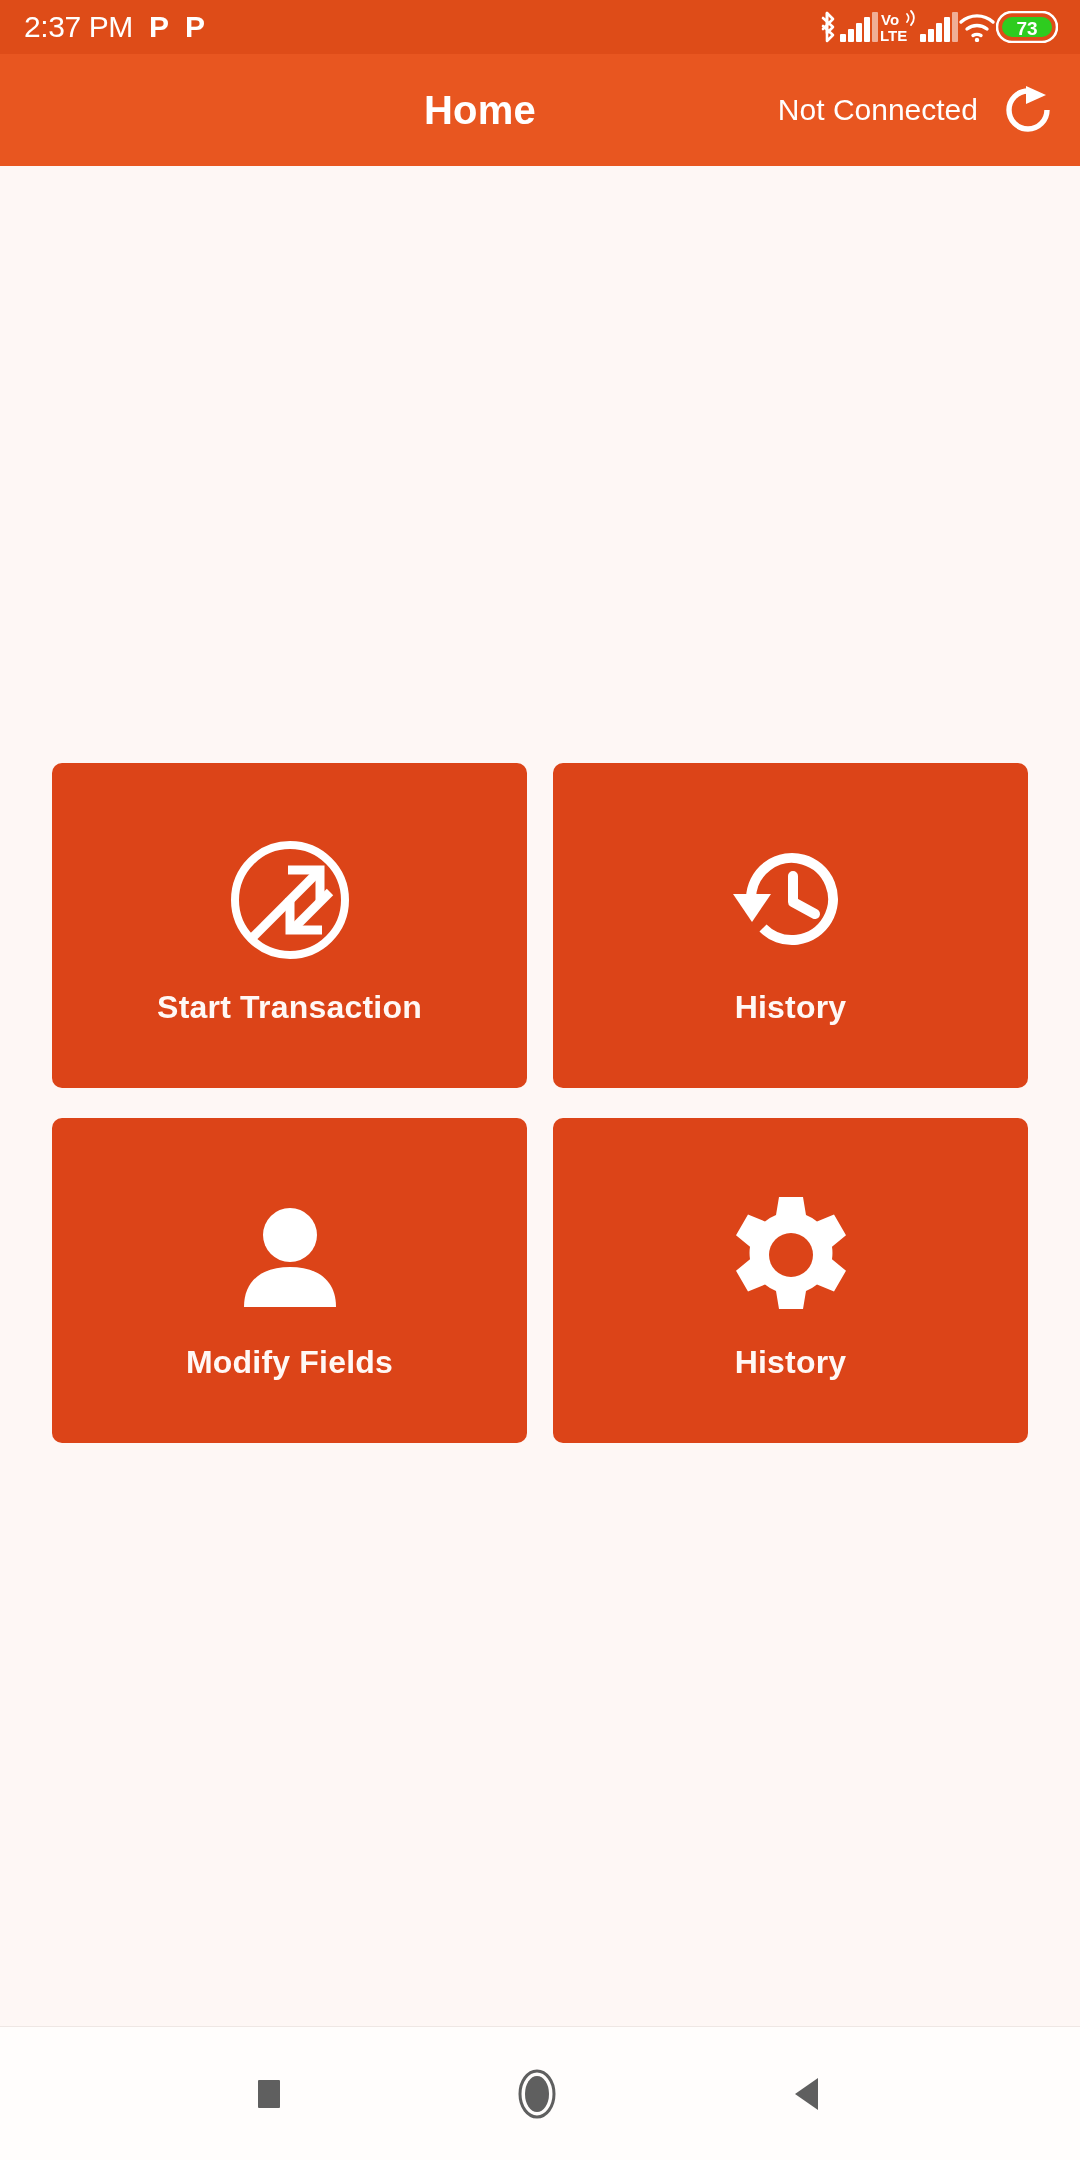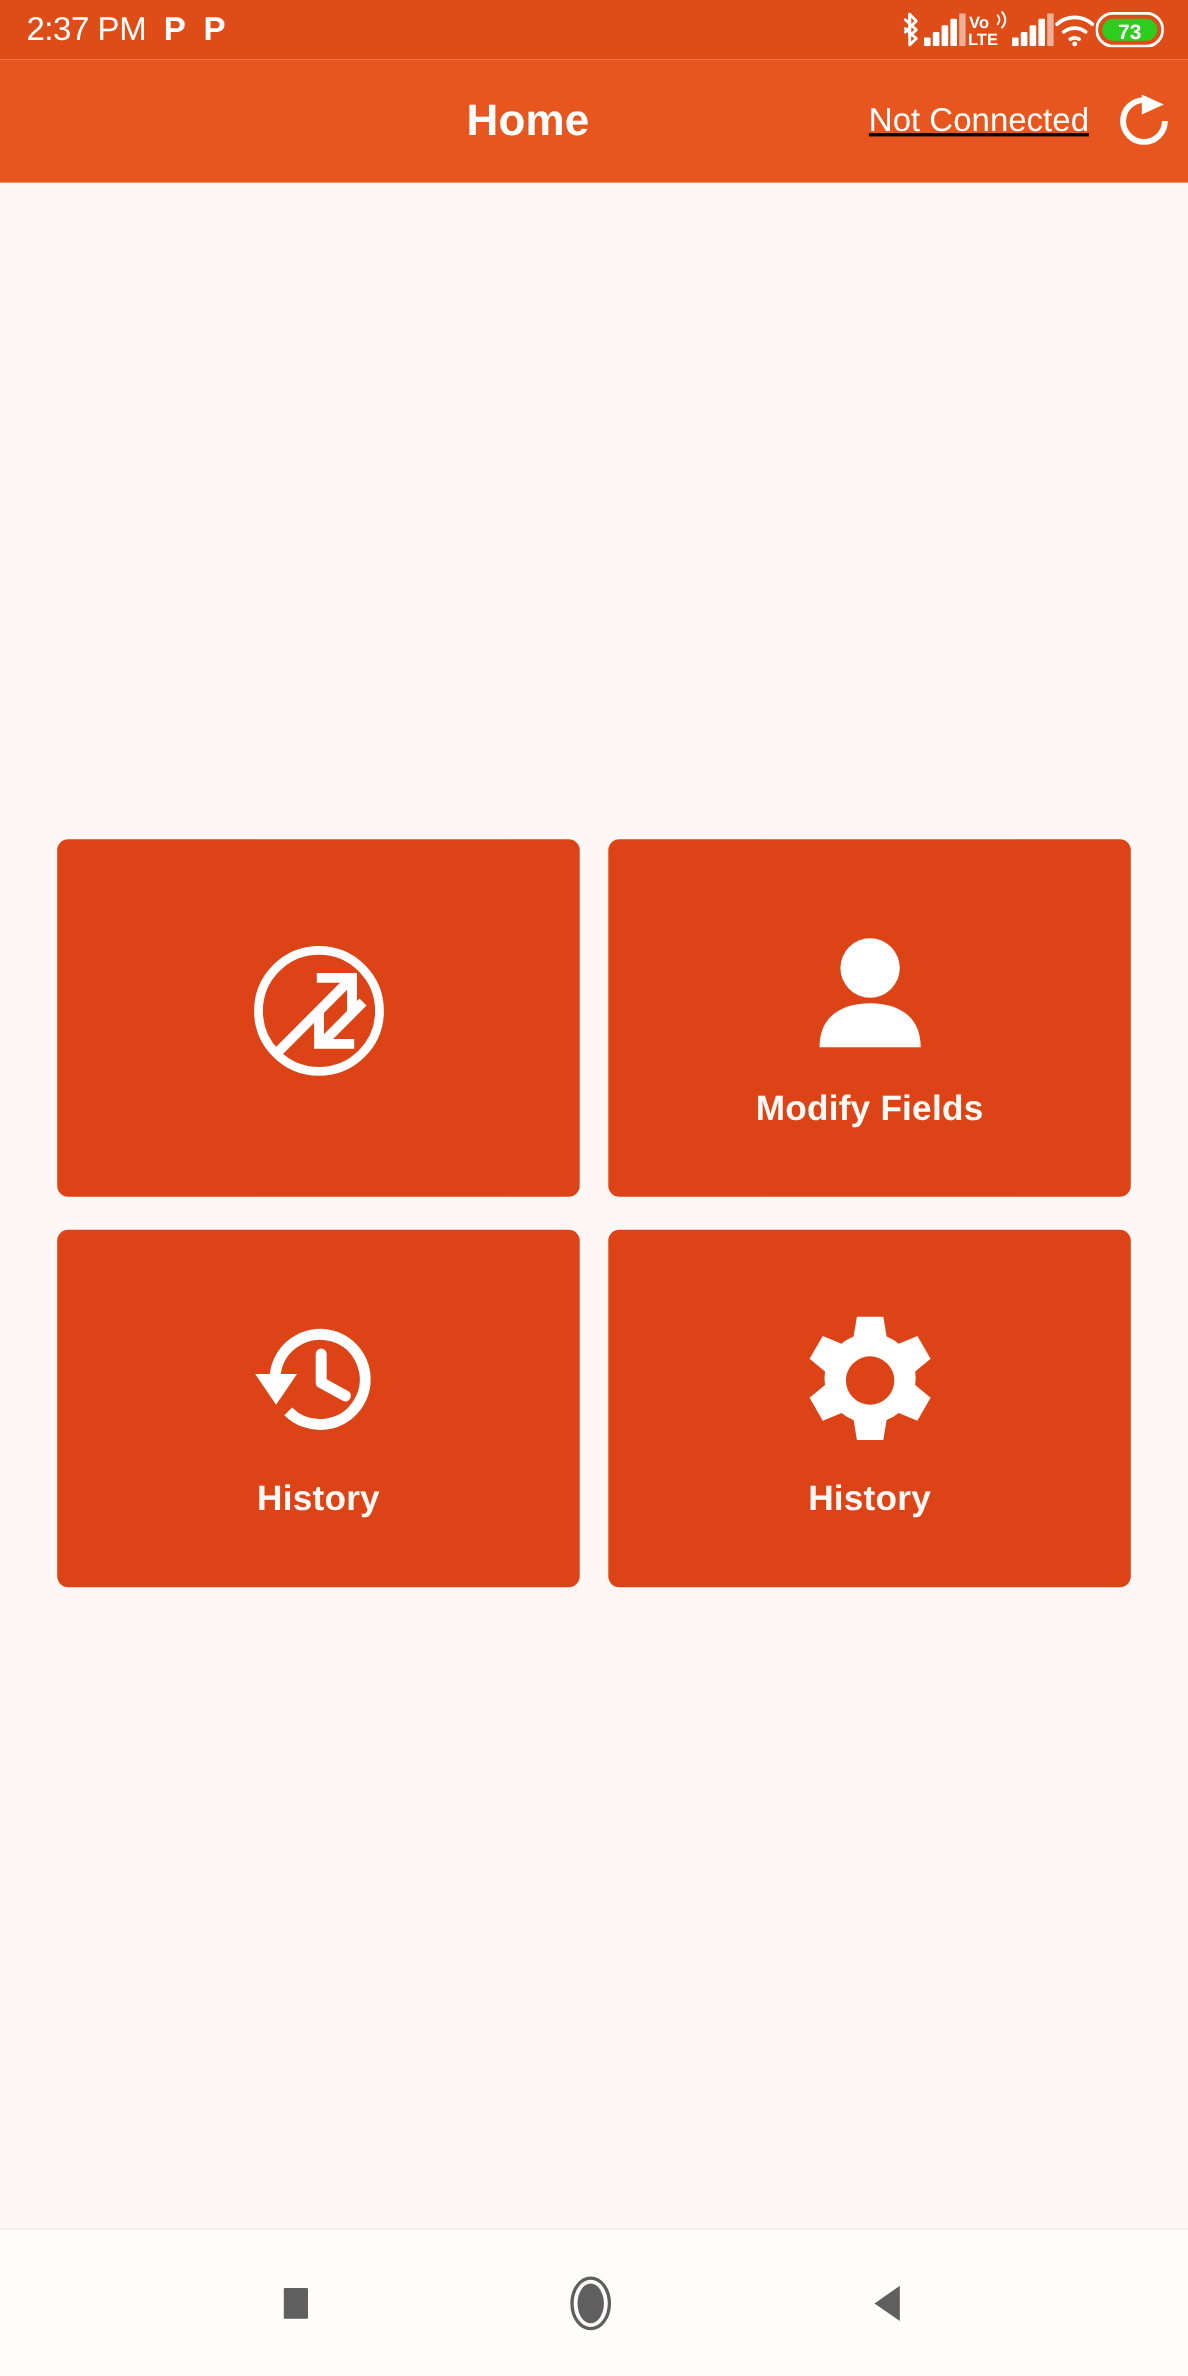--- a/index.html
+++ b/index.html
@@ -27,23 +27,22 @@
   .sb-right{ display:flex; align-items:center; gap:0; }
   .sb-ico{ display:block; }
 
   
   .app-bar{
     height:112px;
     background:#E85620;
     display:flex;
     align-items:center;
     justify-content:flex-end;
-    padding-right:12px;
+    padding-right:24px;
     position:relative;
-    text-decoration:underline;
   }
   .app-title{
     position:absolute;
     left:0; right:0;
     text-align:center;
     color:#FFFFFF;
     font-size:40px;
     font-weight:700;
     letter-spacing:0.2px;
     transform:translateX(-60px);
@@ -193,41 +192,42 @@
 
           <polyline points="62,34 94,34 94,66" fill="none" stroke="#fff" stroke-width="9" stroke-linejoin="miter"></polyline>
 
           <path d="M102 26 L72 56" fill="none" stroke="#fff" stroke-width="0"></path>
           <path d="M96 62 L66 92" fill="none" stroke="#fff" stroke-width="0"></path>
 
           <path d="M104 56 L68 92" fill="none" stroke="#fff" stroke-width="9"></path>
           <polyline points="96,94 64,94 64,62" fill="none" stroke="#fff" stroke-width="9" stroke-linejoin="miter"></polyline>
         </svg>
       </div>
-    </div>
-
-    <div class="card">
-      <div class="card-icon">
-        <svg width="128" height="128" viewBox="0 0 128 128">
-          <circle cx="64" cy="44" r="27" fill="#fff"></circle>
-          <path d="M18 116 C18 88 38 76 64 76 C90 76 110 88 110 116 Z" fill="#fff"></path>
-        </svg>
-      </div>
-      <div class="card-label">Modify Fields</div>
+      <div class="card-label">Start Transaction</div>
     </div>
 
     <div class="card">
       <div class="card-icon">
         <svg width="128" height="128" viewBox="0 0 128 128">
           <path d="M24 62 A41 41 0 1 1 36 92" fill="none" stroke="#fff" stroke-width="10" stroke-linecap="butt"></path>
           <polygon points="6,58 44,58 25,86" fill="#fff"></polygon>
           <path d="M66 40 L66 66 L88 78" fill="none" stroke="#fff" stroke-width="10" stroke-linecap="round" stroke-linejoin="round"></path>
         </svg>
       </div>
       <div class="card-label">History</div>
+    </div>
+
+    <div class="card">
+      <div class="card-icon">
+        <svg width="128" height="128" viewBox="0 0 128 128">
+          <circle cx="64" cy="44" r="27" fill="#fff"></circle>
+          <path d="M18 116 C18 88 38 76 64 76 C90 76 110 88 110 116 Z" fill="#fff"></path>
+        </svg>
+      </div>
+      <div class="card-label">Modify Fields</div>
     </div>
 
     <div class="card">
       <div class="card-icon">
         <svg width="128" height="128" viewBox="0 0 128 128">
           <path fill="#fff" d="M52 6 h24 l3 18 a42 42 0 0 1 11 6.5 l17-7 l12 20.8 l-14 11.5
                 a42 42 0 0 1 0 12.4 l14 11.5 l-12 20.8 l-17-7 a42 42 0 0 1 -11 6.5 l-3 18 h-24
                 l-3-18 a42 42 0 0 1 -11-6.5 l-17 7 l-12-20.8 l14-11.5 a42 42 0 0 1 0-12.4
                 l-14-11.5 l12-20.8 l17 7 a42 42 0 0 1 11-6.5 Z"></path>
           <circle cx="64" cy="64" r="22" fill="#DC4418"></circle>

